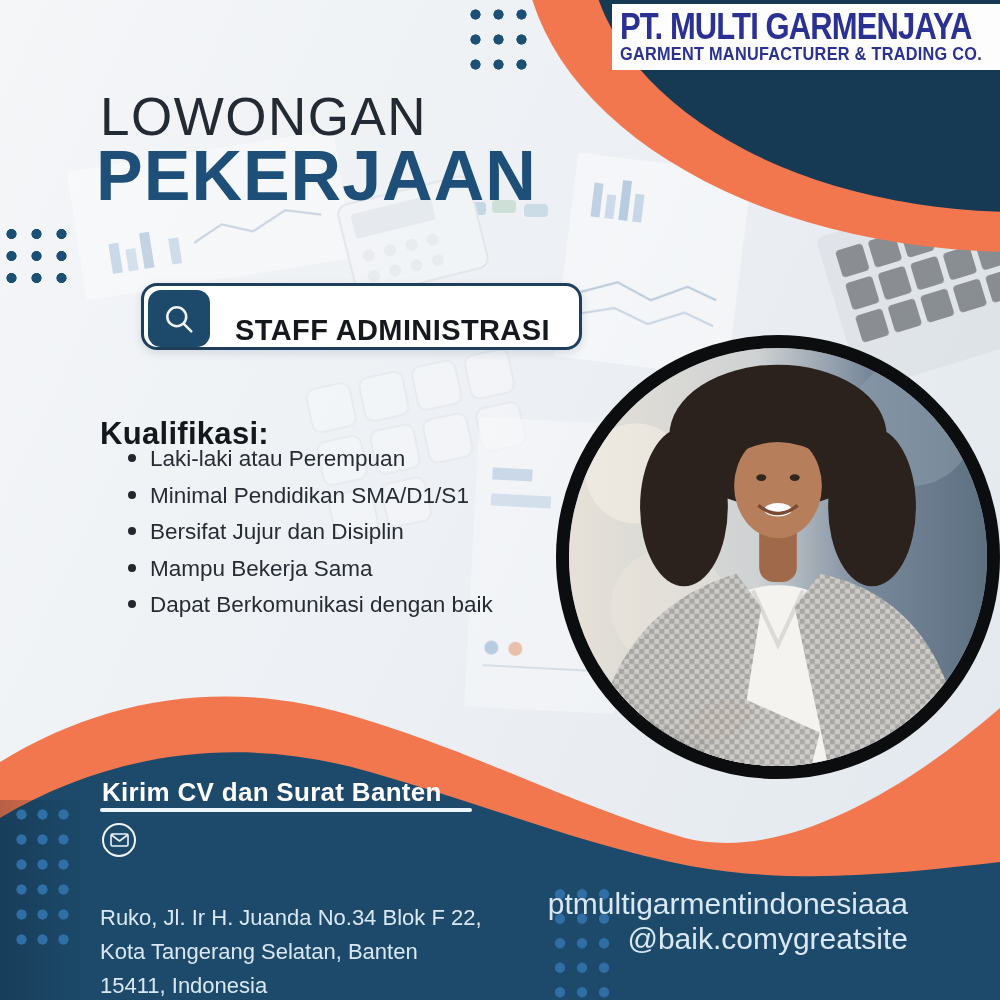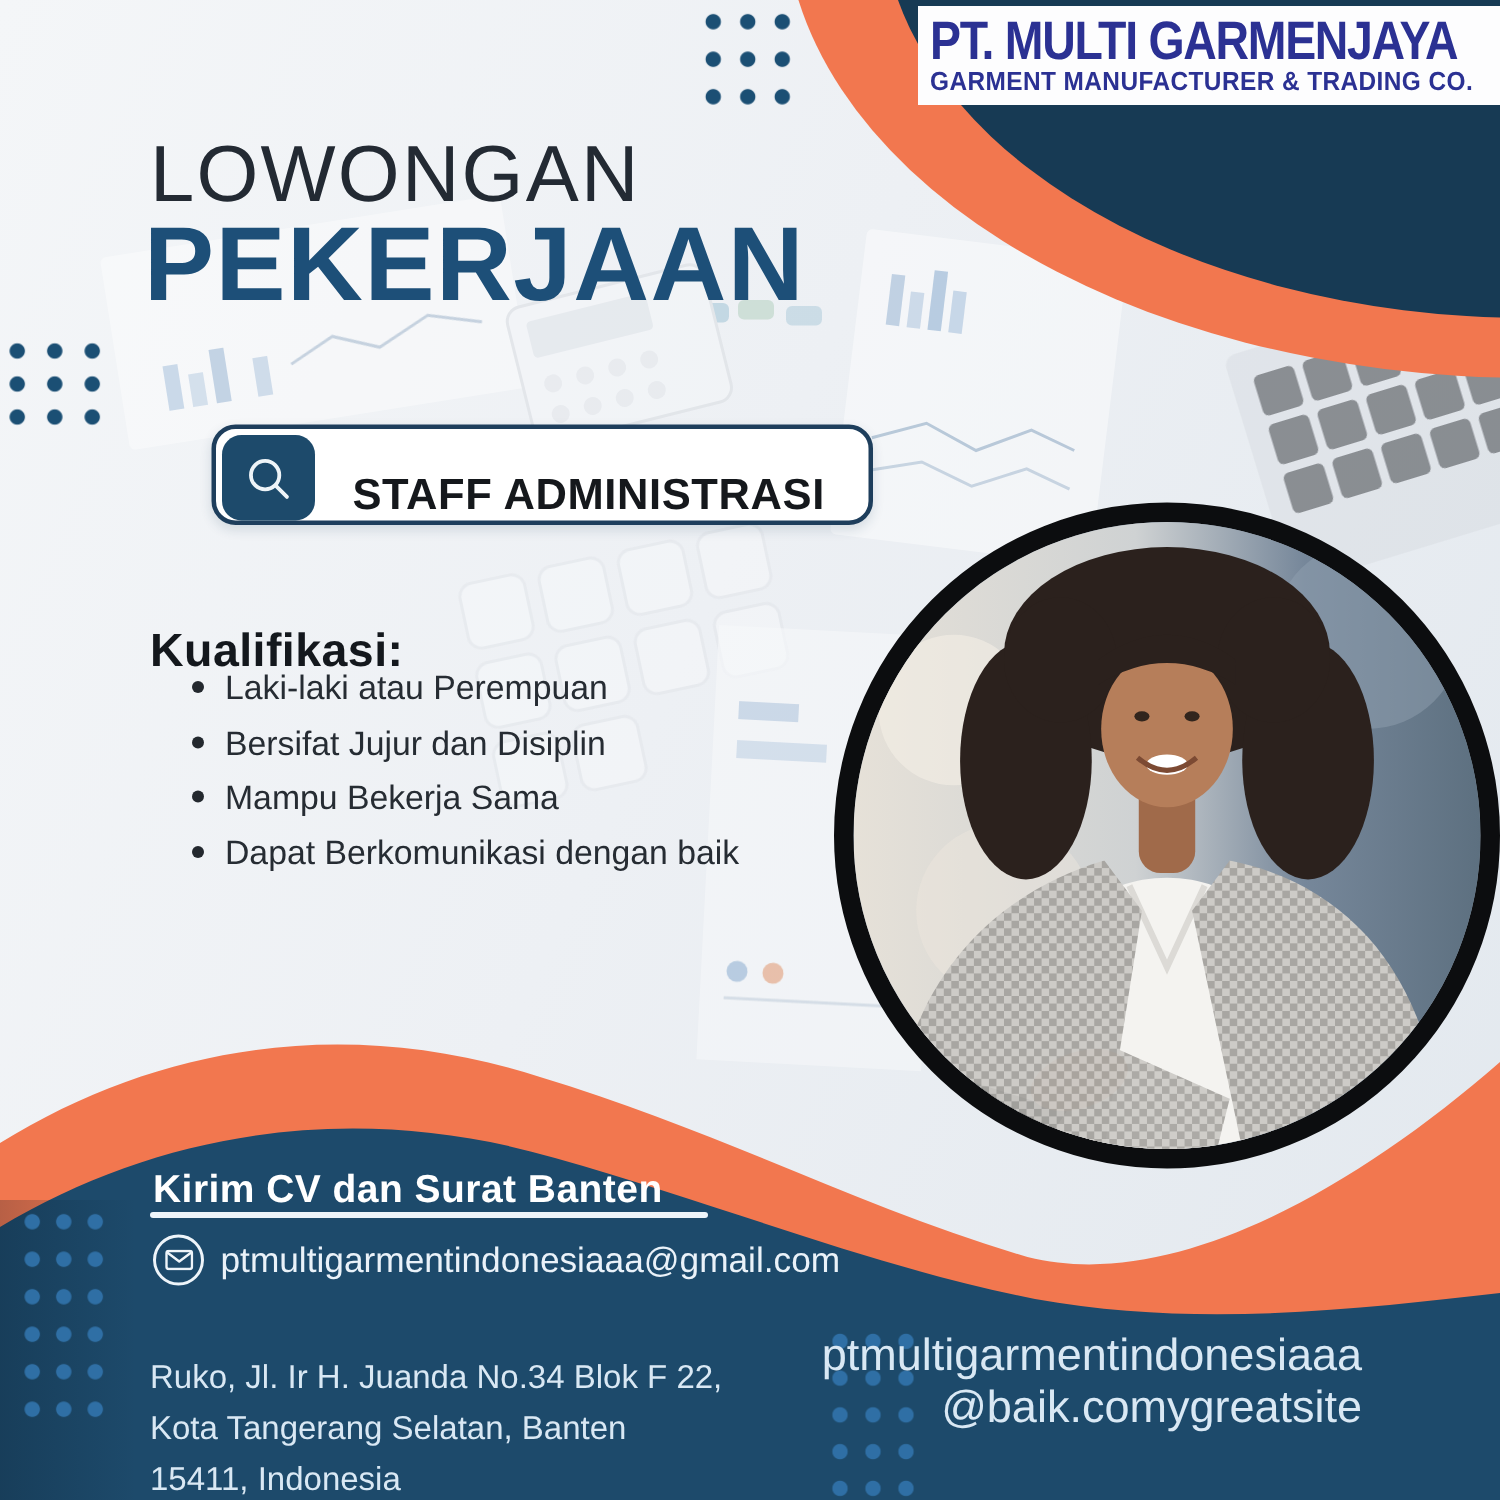--- a/index.html
+++ b/index.html
@@ -193,20 +193,21 @@
         <circle cx="10.5" cy="10.5" r="6.3"></circle>
         <line x1="15.2" y1="15.2" x2="20.2" y2="20.2"></line>
       </svg>
     </div>
     <div id="search-label">STAFF ADMINISTRASI</div>
   </div>
 
   <div class="abs nowrap" id="qual-heading">Kualifikasi:</div>
   <ul class="abs" id="qual-list">
     <li><span class="bullet"></span><span>Laki-laki atau Perempuan</span></li>
+    <li><span class="bullet"></span><span>Minimal Pendidikan SMA/D1/S1</span></li>
     <li><span class="bullet"></span><span>Bersifat Jujur dan Disiplin</span></li>
     <li><span class="bullet"></span><span>Mampu Bekerja Sama</span></li>
     <li><span class="bullet"></span><span>Dapat Berkomunikasi dengan baik</span></li>
   </ul>
 
   <svg class="abs" id="waves-svg" width="1000" height="1000" viewBox="0 0 1000 1000">
     <path fill="#f2774f" d="M0,762 C110,694 235,678 360,718 C480,754 575,806 685,838 C780,862 900,795 1000,708 L1000,1000 L0,1000 Z"></path>
     <path fill="#1d4a6b" d="M0,818 C110,752 240,734 370,772 C490,806 580,844 690,866 C800,886 910,872 1000,862 L1000,1000 L0,1000 Z"></path>
   </svg>
   <div class="abs" id="footer-shade"></div>
@@ -215,21 +216,20 @@
   <div class="dots dots-blue" id="dots-footer-right"></div>
 
   <div class="abs nowrap" id="contact-heading">Kirim CV dan Surat Banten</div>
   <div class="abs" id="contact-underline"></div>
   <div class="abs" id="mail-icon-circle">
     <svg width="19" height="14" viewBox="0 0 19 14" fill="none" stroke="#eef5fa" stroke-width="1.6" stroke-linejoin="round">
       <rect x="1" y="1" width="17" height="12" rx="1.5"></rect>
       <path d="M1.5,2 L9.5,8 L17.5,2"></path>
     </svg>
   </div>
-  <div class="abs" id="contact-email">ptmultigarmentindonesiaaa@gmail.com</div>
   <div class="abs" id="address">
     <div class="nowrap">Ruko, Jl. Ir H. Juanda No.34 Blok F 22,</div>
     <div class="nowrap">Kota Tangerang Selatan, Banten</div>
     <div class="nowrap">15411, Indonesia</div>
   </div>
   <div class="abs" id="website">
     <div class="nowrap">ptmultigarmentindonesiaaa</div>
     <div class="nowrap">@baik.comygreatsite</div>
   </div>
 

